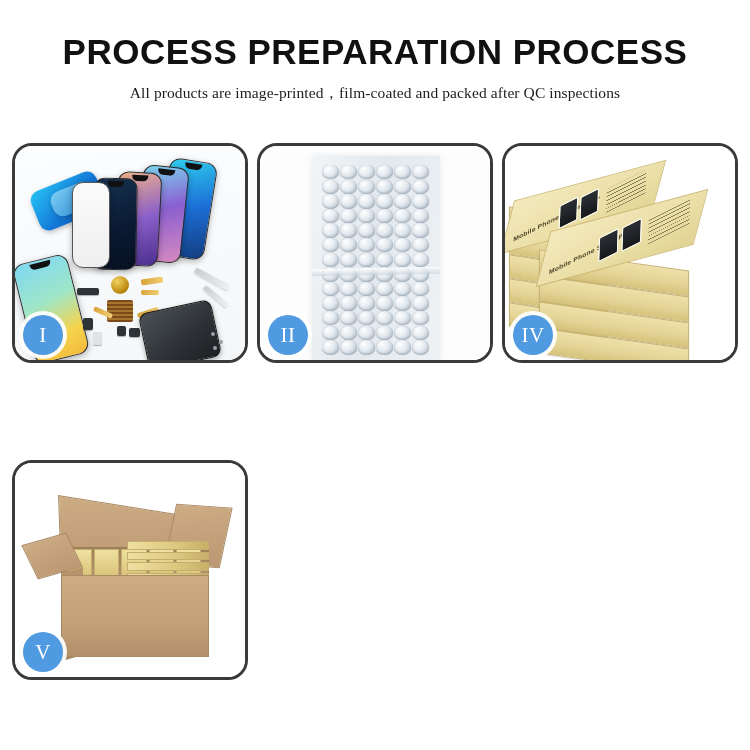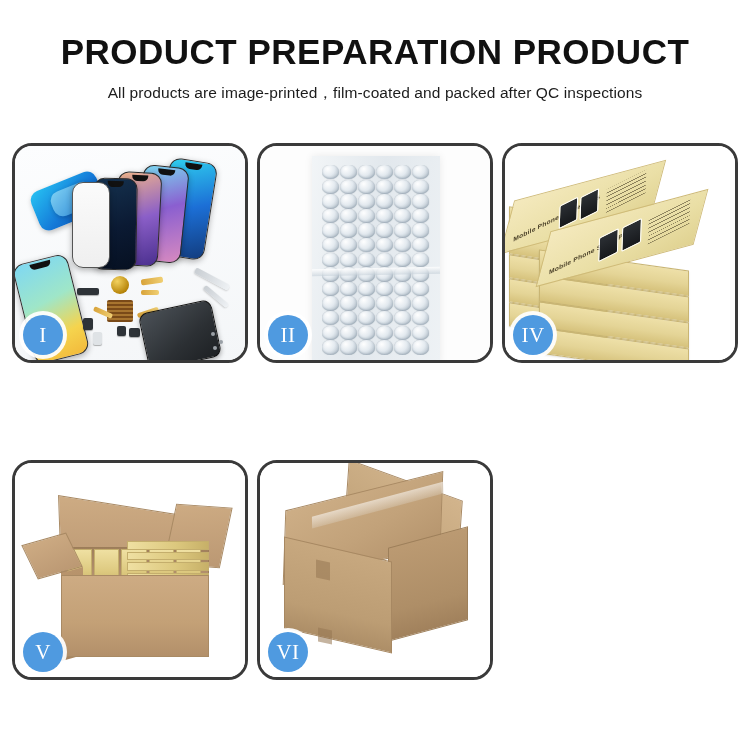--- a/index.html
+++ b/index.html
@@ -26,20 +26,21 @@
     line-height: 1.05;
     white-space: nowrap;
   }
   #page-subtitle {
     margin-top: 12px;
     font-size: 15.5px;
     font-weight: 400;
     color: #1c1c1c;
     letter-spacing: 0.1px;
     white-space: nowrap;
+    font-family: Liberation Serif, serif;
   }
 
   
   #panel-grid {
     position: absolute;
     left: 12px;
     top: 143px;
     width: 726px;
     display: grid;
     grid-template-columns: repeat(3, 236px);
@@ -306,21 +307,21 @@
     transform: skewY(-14deg) rotate(-1deg);
   }
   .tape-tab {
     position:absolute; background: rgba(150,118,82,0.55);
   }
 </style>
 </head>
 <body>
 
 <div id="header">
-  <div id="page-title">PRODUCT PREPARATION PRODUCT</div>
+  <div id="page-title">PROCESS PREPARATION PROCESS</div>
   <div id="page-subtitle">All products are image-printed，film-coated and packed after QC inspections</div>
 </div>
 
 <div id="panel-grid">
 
   <div class="panel">
     <div class="panel-art">
       <div class="p1-bg"></div>
 
       <div class="lcd" style="left:18px; top:34px; width:70px; height:42px; transform:rotate(-22deg);"></div>
@@ -511,27 +512,14 @@
         <div class="ibox-h"></div>
           <div class="ibox-h"></div>
       </div>
       <div class="flap flap-left"></div>
       <div class="carton-body-side"></div>
       <div class="carton-body"></div>
     </div>
     <div class="badge">V</div>
   </div>
 
-  <div class="panel">
-    <div class="panel-art">
-      <div class="p6-bg"></div>
-      <div class="sealed-top2"></div>
-      <div class="sealed-top"></div>
-      <div class="tape"></div>
-      <div class="sealed-right"></div>
-      <div class="sealed-front"></div>
-      <div class="tape-tab" style="left:56px; top:98px; width:14px; height:18px; transform:skewY(13deg);"></div>
-      <div class="tape-tab" style="left:58px; top:166px; width:14px; height:14px; transform:skewY(13deg);"></div>
-    </div>
-    <div class="badge">VI</div>
-  </div>
 
 </div>
 
 </body></html>

